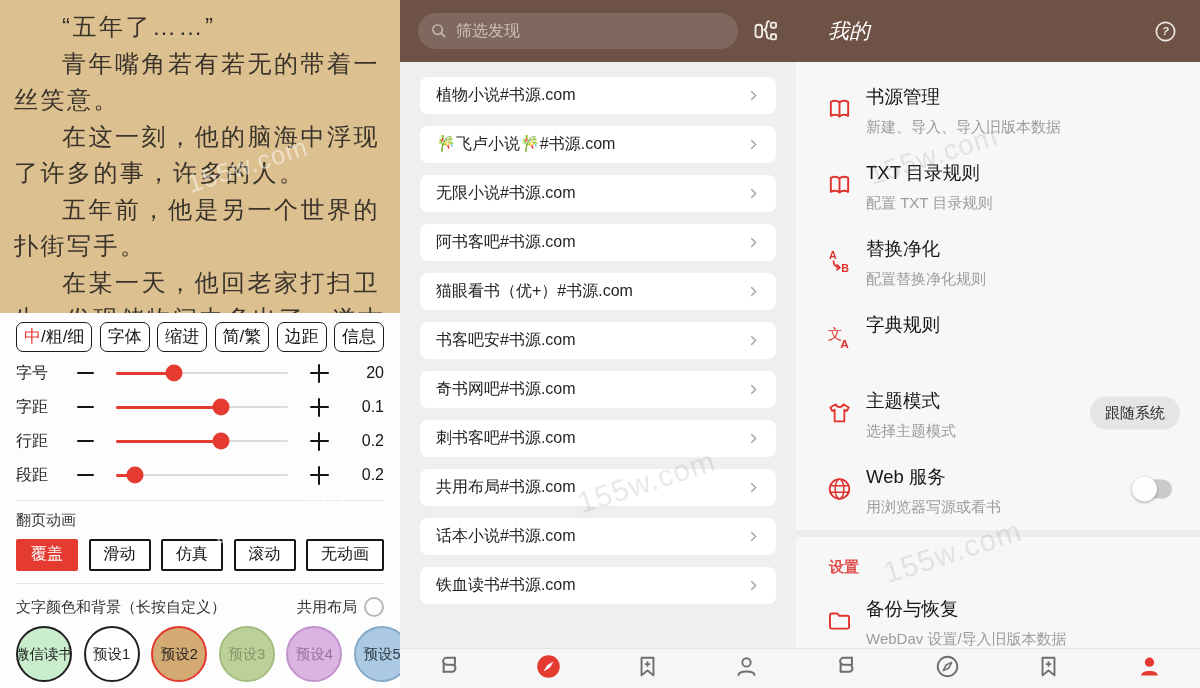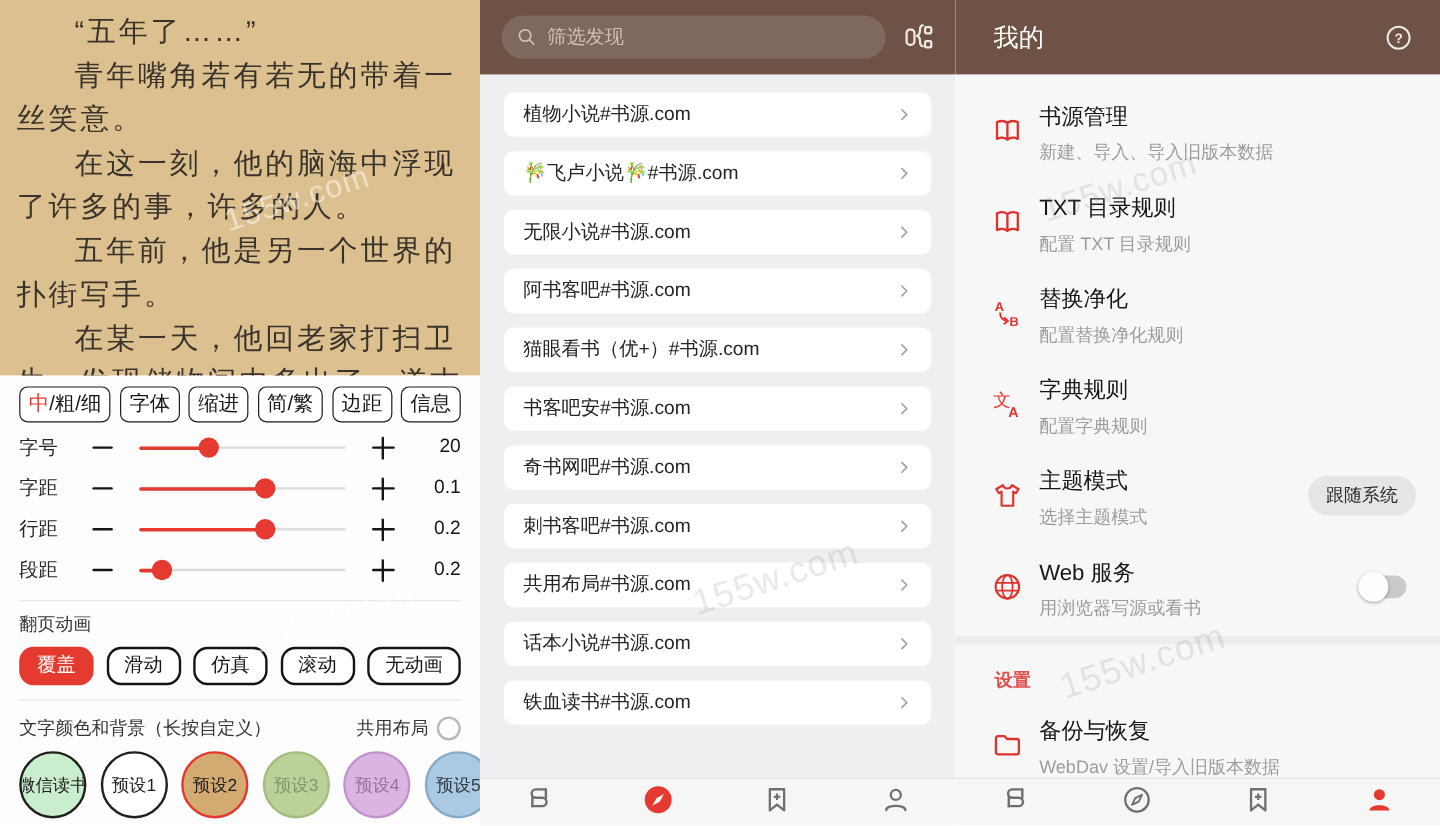--- a/index.html
+++ b/index.html
@@ -23,21 +23,21 @@
   .plus { position:relative; width:19px; height:19px; }
   .plus::before { content:""; position:absolute; left:0; top:8.2px; width:19px; height:2.6px; background:#151515; border-radius:2px; }
   .plus::after  { content:""; position:absolute; left:8.2px; top:0; width:2.6px; height:19px; background:#151515; border-radius:2px; }
   .track { flex:1; position:relative; height:2.4px; background:#dcdcdc; margin:0 12px; border-radius:2px; }
   .track-fill { position:absolute; left:0; top:-0.3px; height:3px; background:#e43a30; border-radius:2px; }
   .thumb { position:absolute; top:1px; width:17px; height:17px; background:#e43a30; border-radius:50%; transform:translate(-50%,-50%); }
   .slider-value { width:46px; text-align:right; font-size:16px; color:#141414; }
   .divider { height:1px; background:#e7e7e7; margin:12px 0 10px; }
   .section-label { font-size:15px; color:#333; }
   .anim-row { display:flex; justify-content:space-between; margin-top:9px; }
-  .anim-btn { border:2px solid #141414; border-radius:12px; padding:3px 13px 4px; font-size:16px; color:#141414; background:#fff; white-space:nowrap; }
+  .anim-btn { border:2px solid #141414; border-radius:2px; padding:3px 13px 4px; font-size:16px; color:#141414; background:#fff; white-space:nowrap; }
   .anim-btn.active { background:#e43a30; border-color:#e43a30; color:#fff; }
   .color-head { display:flex; justify-content:space-between; align-items:center; margin-top:13px; font-size:15px; color:#333; }
   .shared { display:flex; align-items:center; gap:7px; }
   .radio { width:20px; height:20px; border:2px solid #b8b8b8; border-radius:50%; background:#fdfdfe; }
   .presets { display:flex; justify-content:space-between; margin-top:9px; margin-right:-26px; }
   .preset { width:56px; height:56px; border-radius:50%; flex:0 0 56px; display:flex; align-items:center; justify-content:center; font-size:14.5px; border:2px solid #000; overflow:hidden; white-space:nowrap; }
 
   
   .middle { width:396px; background:#efeff1; display:flex; flex-direction:column; }
   .m-header { height:62px; background:#6d5245; display:flex; align-items:center; padding:0 14px 0 18px; gap:12px; flex:0 0 62px; }
@@ -48,21 +48,21 @@
   .src-list { flex:1; padding:15px 20px 0; overflow:hidden; }
   .src-item { height:37px; background:#fff; border-radius:8px; display:flex; align-items:center; padding:0 14px 0 16px; margin-bottom:12px; font-size:16px; color:#232323;gap:36px; }
   .src-item .label { flex:1; overflow:hidden; white-space:nowrap; }
   .chev { width:17px; height:17px; color:#a3a3a3; display:flex; }
   .bottom-nav { height:40px; background:#f6f6f7; border-top:1px solid #e4e4e4; display:flex; align-items:center; flex:0 0 40px; }
   .nav-btn { flex:1; display:flex; justify-content:center; align-items:center; color:#6f6f6f; }
   .nav-btn svg { width:27px; height:27px; }
 
   
   .right { width:404px; background:#f7f7f8; display:flex; flex-direction:column; }
-  .r-header { height:62px; background:#6d5245; display:flex; align-items:center; justify-content:space-between; padding:0 22px 0 32px; flex:0 0 62px; }
+  .r-header { height:62px; background:#6d5245; display:flex; align-items:center; justify-content:space-between; padding:0 22px 0 32px; flex:0 0 62px;font-style:italic; }
   .r-title { color:#fff; font-size:21px; }
   .help { width:25px; height:25px; color:#f0eae6; display:flex; }
   .profile-list { flex:1; overflow:hidden; padding-top:9px; }
   .p-item { position:relative; height:76px; padding:13px 120px 0 70px; }
   .p-icon { position:absolute; left:30px; top:50%; transform:translateY(-50%); width:27px; height:27px; color:#e0322c; display:flex; }
   .p-icon svg { width:27px; height:27px; }
   .p-title { font-size:18.5px; color:#161616; }
   .p-sub { font-size:15px; color:#9c9c9c; margin-top:9px; white-space:nowrap; }
   .p-badge { position:absolute; right:20px; top:50%; transform:translateY(-50%); background:#e5e5e6; border-radius:17px; padding:7px 15px; font-size:15px; color:#2b2b2b; }
   .toggle { position:absolute; right:28px; top:50%; transform:translateY(-50%); width:36px; height:19px; background:#cacaca; border-radius:10px; }
@@ -367,21 +367,20 @@
           <div class="p-sub">配置替换净化规则</div>
         </div>
         <div class="p-item">
           <span class="p-icon">
             <svg viewBox="0 0 24 24">
               <text x="1.5" y="13.5" font-size="13" fill="currentColor">文</text>
               <text x="12.6" y="21.5" font-size="10.5" font-weight="bold" fill="currentColor">A</text>
             </svg>
           </span>
           <div class="p-title">字典规则</div>
-          <div class="p-sub">配置字典规则</div>
         </div>
         <div class="p-item">
           <span class="p-icon">
             <svg viewBox="0 0 24 24">
               <path d="M8.6 4.3L3.8 7.1l1.8 3.1 2.1-1.1v10.4h8.6V9.1l2.1 1.1 1.8-3.1-4.8-2.8a3.6 3.6 0 0 1-6.8 0z" fill="none" stroke="currentColor" stroke-width="1.6" stroke-linejoin="round"></path>
             </svg>
           </span>
           <div class="p-title">主题模式</div>
           <div class="p-sub">选择主题模式</div>
           <span class="p-badge">跟随系统</span>

